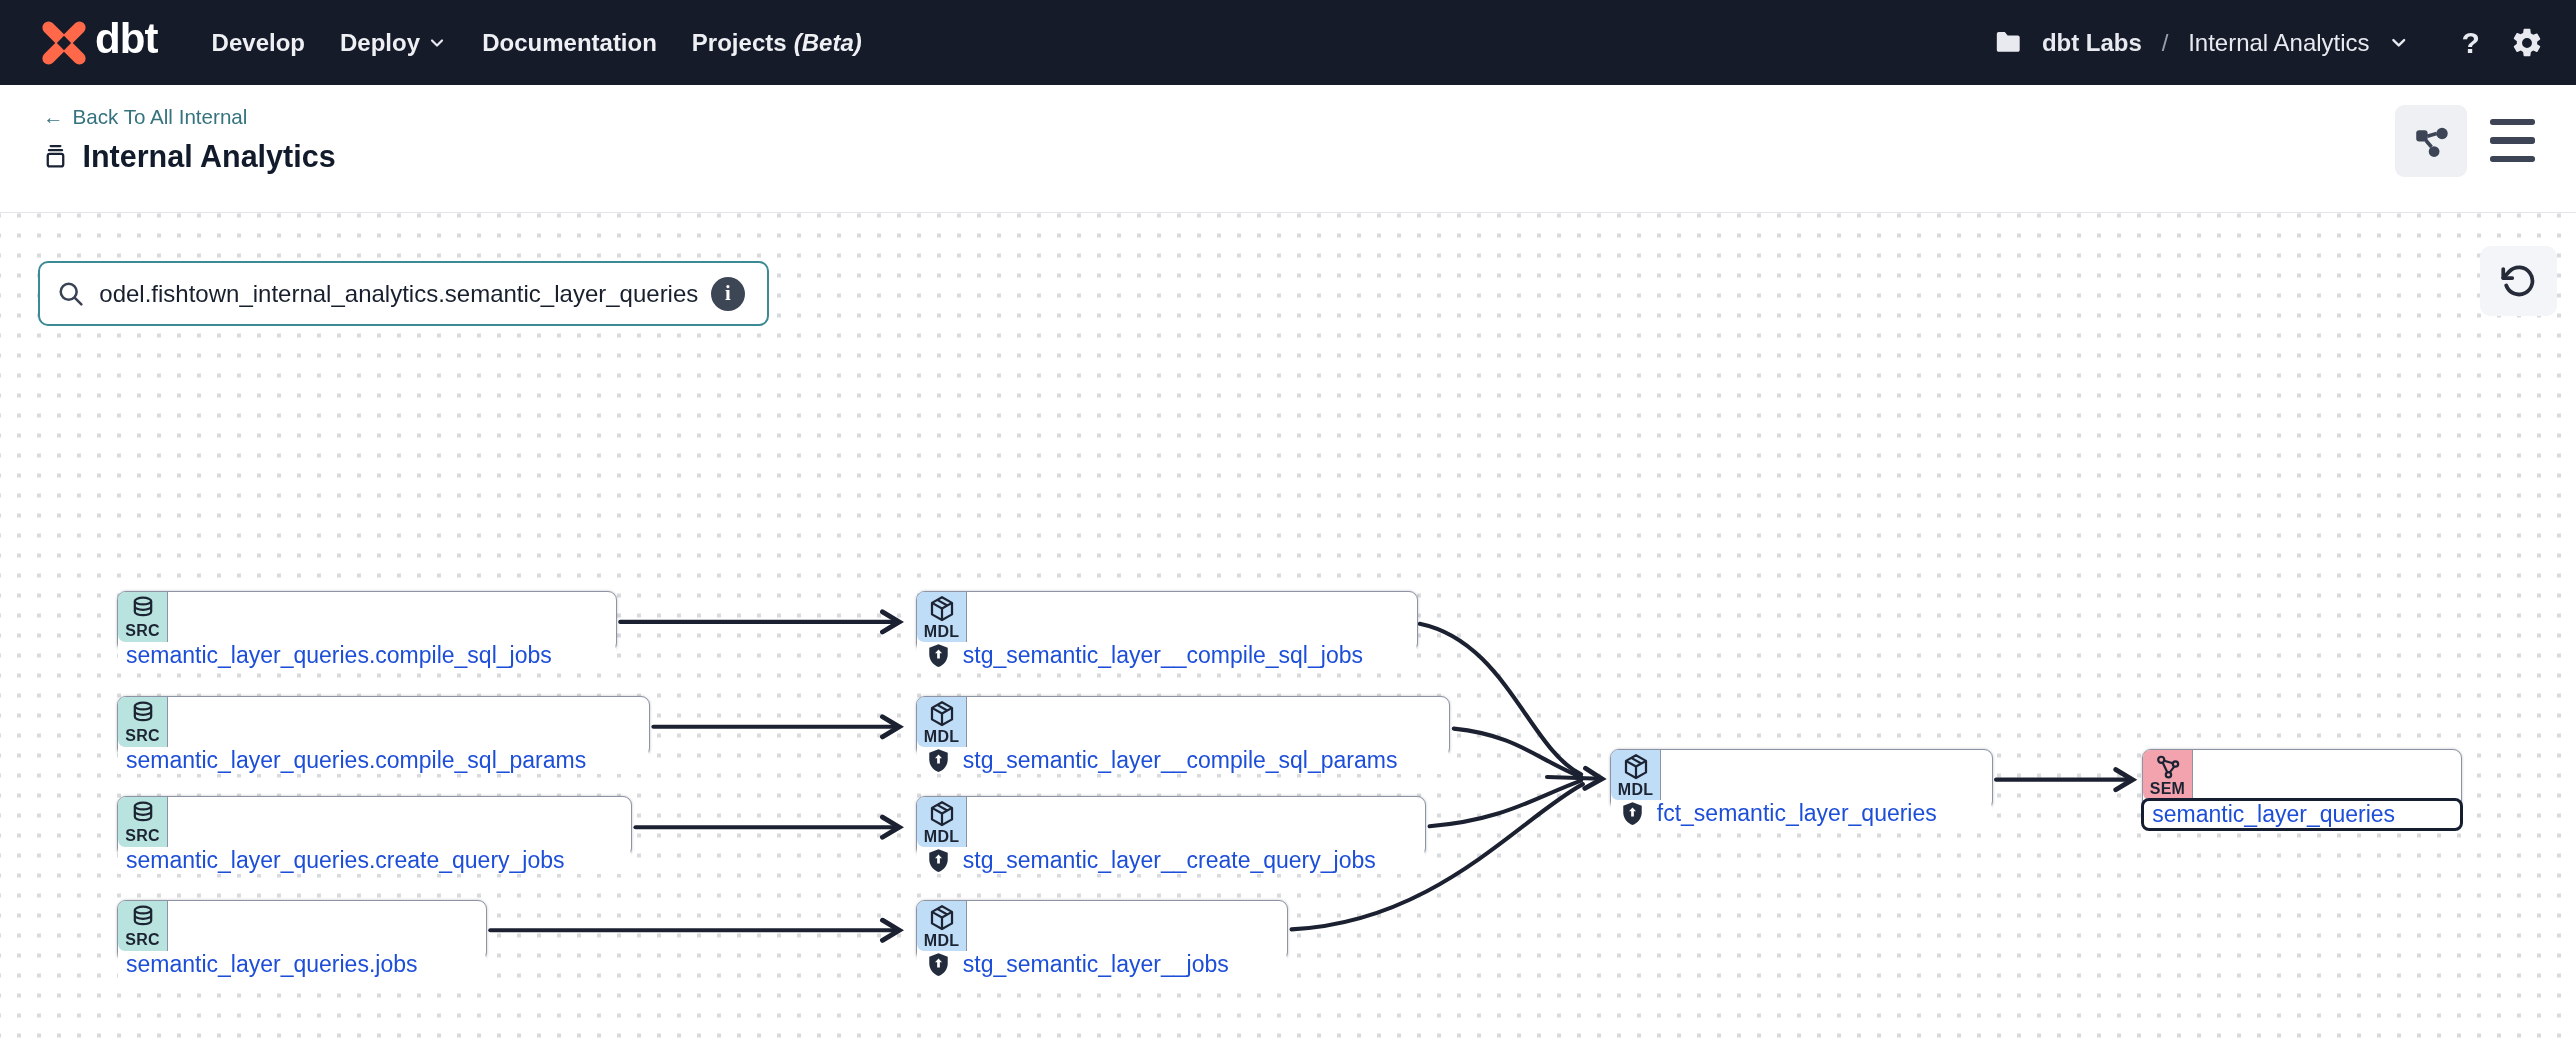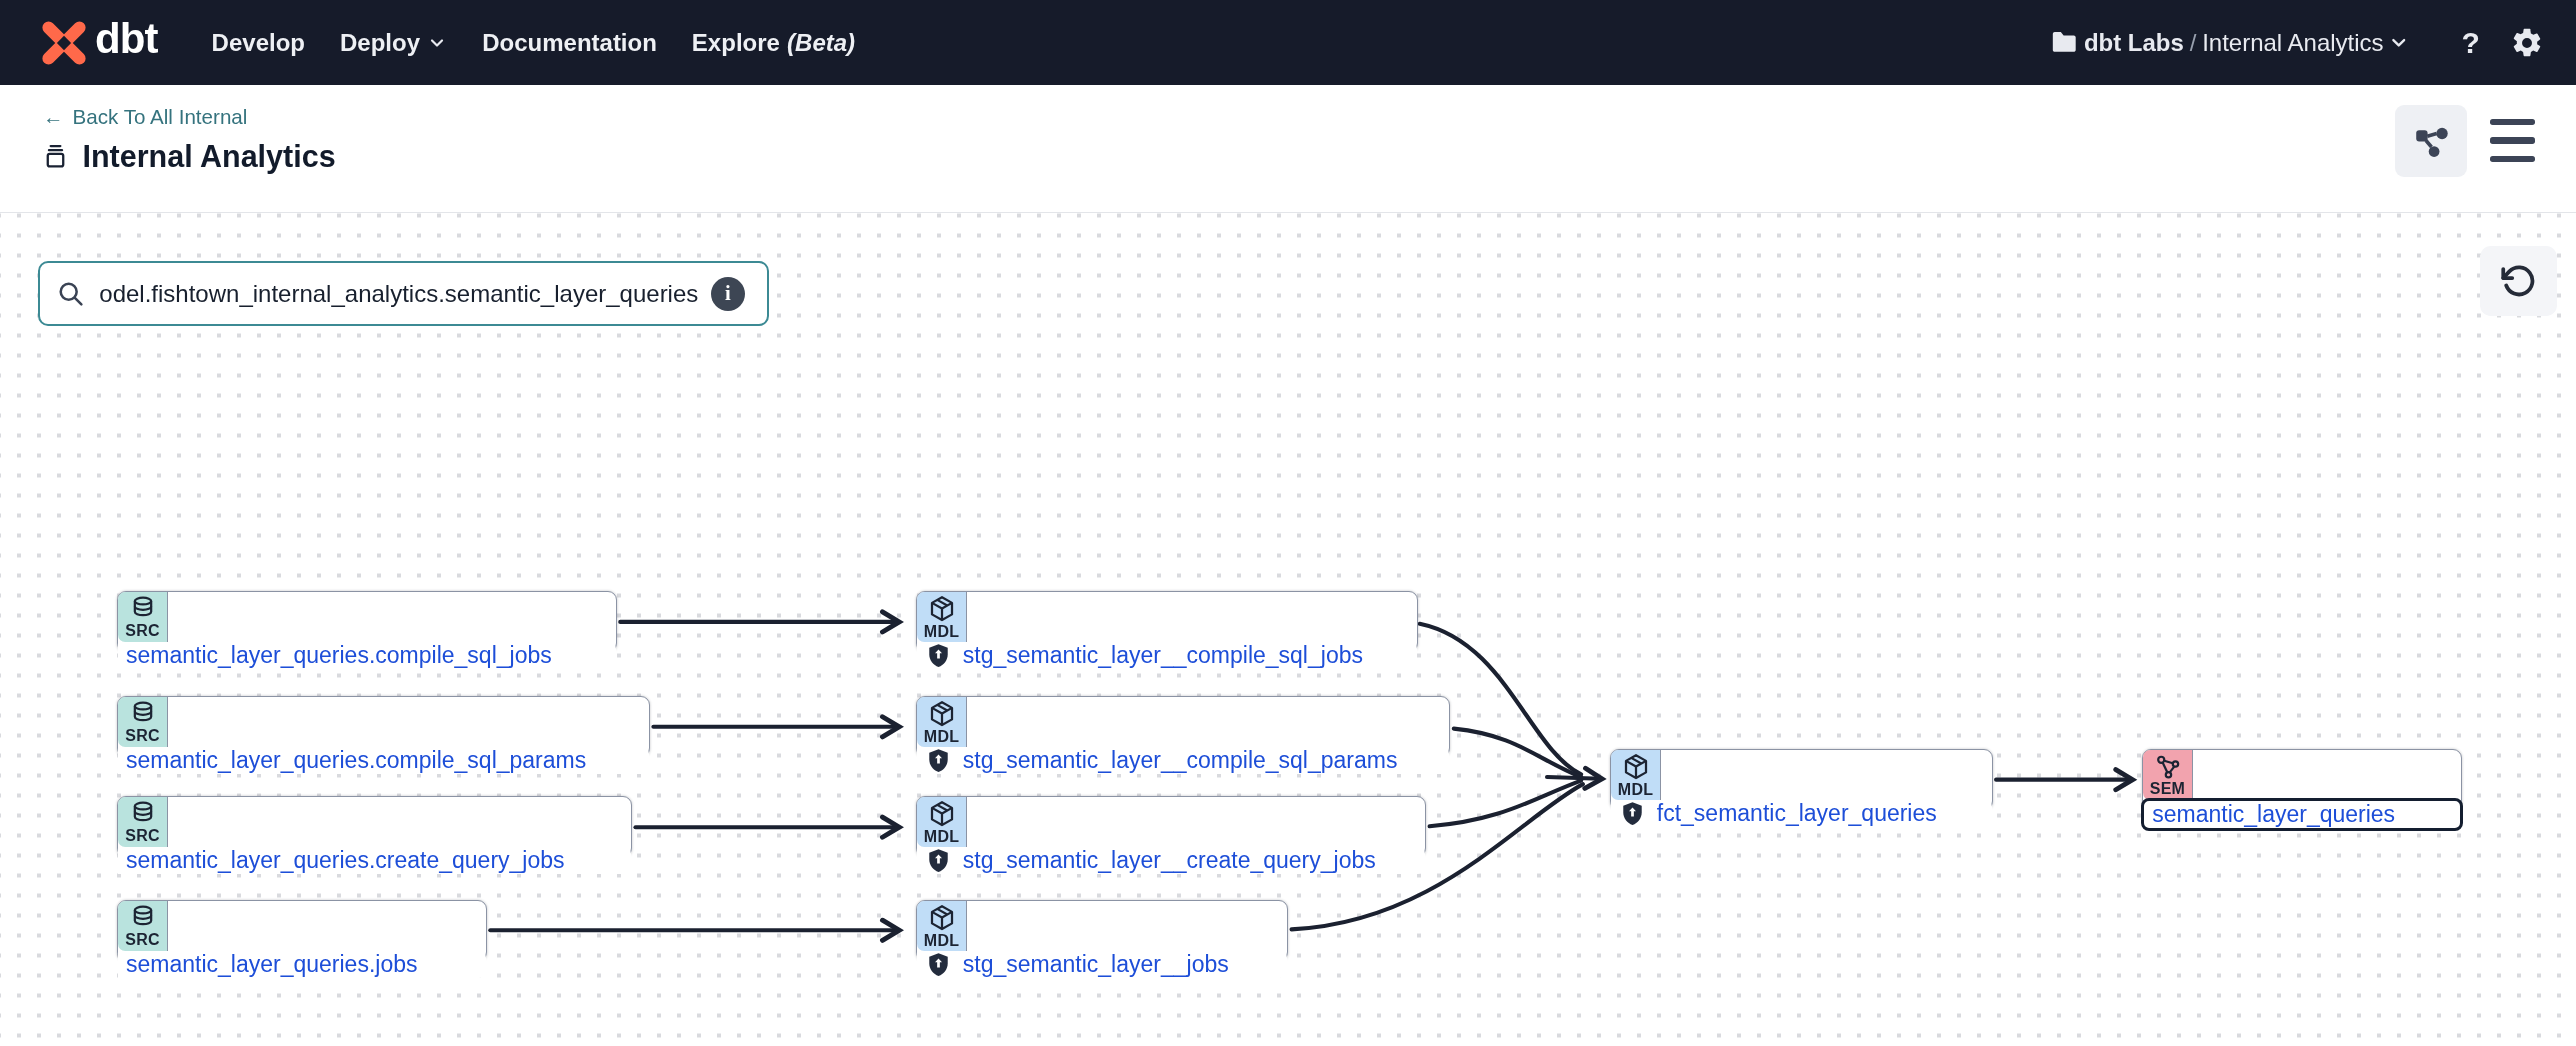--- a/index.html
+++ b/index.html
@@ -9,21 +9,21 @@
 
   
   .navbar { position:absolute; top:0; left:0; width:100%; height:85px;
             background:var(--navbar-bg); display:flex; align-items:center; padding:0 32px 0 36px; }
   .brand { display:flex; gap:3px; margin-right:54px; }
   .brand-word { color:#fff; font-size:42px; font-weight:bold; letter-spacing:-0.9px; }
   .nav-menu { display:flex; align-items:center; gap:35px; }
   .nav-item { display:flex; align-items:center; gap:7.2px; color:#eef0f4; font-size:24px; font-weight:600; cursor:pointer; }
   .nav-item em { font-weight:600; }
   .nav-right { margin-left:auto; display:flex; align-items:center; gap:14.3px; color:#e8eaf0; }
-  .nav-account { display:flex; align-items:center; gap:4px; font-size:24px; cursor:pointer; }
+  .nav-account { display:flex; align-items:center; gap:18px; font-size:24px; cursor:pointer; }
   .nav-account .acct { font-weight:bold; }
   .nav-account .sep { color:#98a0ae; font-weight:400; padding:0 1.8px; }
   .nav-help { font-size:30px; font-weight:bold; margin-left:38px; cursor:pointer; }
   .nav-gear { margin-left:16px; cursor:pointer; display:flex; }
 
   
   .pageheader { position:absolute; top:85px; left:0; width:100%; height:128px; background:#fff;
                 border-bottom:0.9px solid #e3e5e9; }
   .back-link { position:absolute; left:43px; top:20px; display:flex; align-items:center; gap:9px;
                color:var(--link-teal); font-size:20.6px; cursor:pointer; }
@@ -93,21 +93,21 @@
         <a class="nav-item">
           <span>Deploy</span>
           <svg width="20" height="20" viewBox="0 0 24 24">
             <polyline points="6 9 12 15 18 9" fill="none" stroke="#e8eaf0" stroke-width="2.6" stroke-linecap="round" stroke-linejoin="round"></polyline>
           </svg>
         </a>
         <a class="nav-item">
           <span>Documentation</span>
         </a>
         <a class="nav-item">
-          <span>Explore</span>
+          <span>Projects</span>
           <em> (Beta)</em>
         </a>
       </div>
     <div class="nav-right">
       <div class="nav-account">
         <svg width="30.5" height="30.5" viewBox="0 0 24 24">
           <path fill="#e8eaf0" d="M3 5.5C3 4.7 3.7 4 4.5 4h4.8l2.2 2.6h8c.8 0 1.5.7 1.5 1.5v9.9c0 .8-.7 1.5-1.5 1.5h-15c-.8 0-1.5-.7-1.5-1.5z"></path>
         </svg>
         <span class="acct">dbt Labs</span>
         <span class="sep">/</span>

